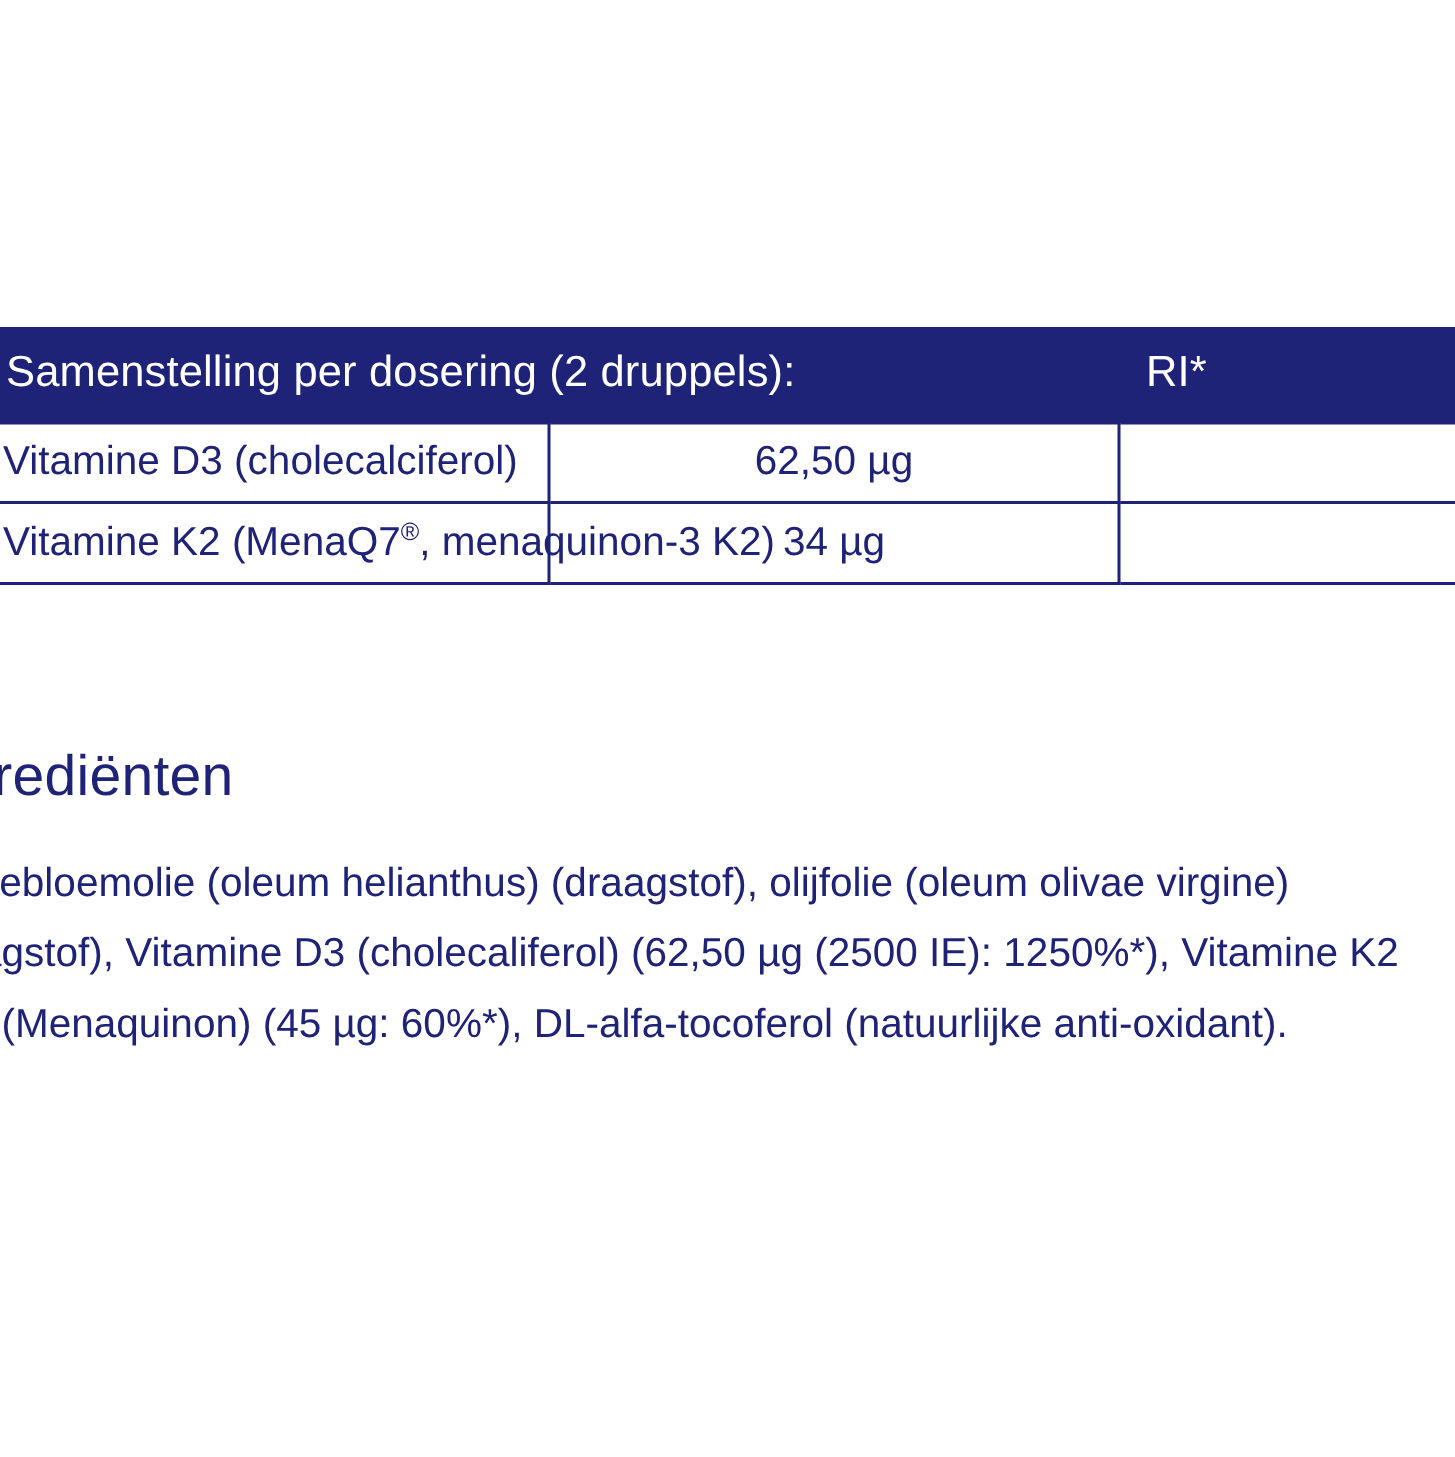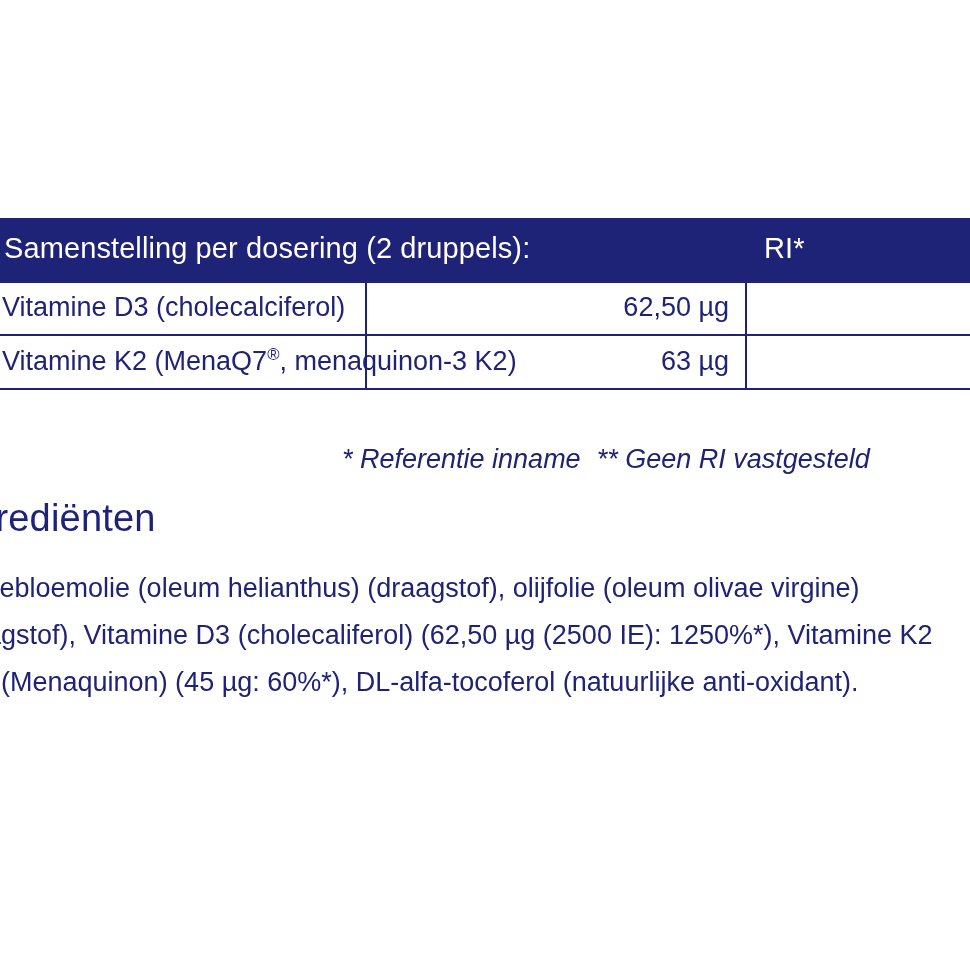--- a/index.html
+++ b/index.html
@@ -54,21 +54,21 @@
     font-size: 27px;
     color: #1f2377;
     padding: 9px 16px 11px 16px;
     white-space: nowrap;
   }
 
   .nutri-table td.name {
     border-left: none;
   }
   .nutri-table td.amount {
-    text-align: right;
+    text-align: center;
     width: 218px;
   }
   .nutri-table td.ri {
     text-align: right;
     width: 180px;
     border-right: none;
   }
 
   .nutri-table tr.head-row td.head-title {
     border-left: none;
@@ -126,28 +126,25 @@
           <td class="head-title" colspan="2">Samenstelling per dosering (2 druppels):</td>
           <td class="ri-head">RI*</td>
         </tr>
         <tr>
           <td class="name">Vitamine D3 (cholecalciferol)</td>
           <td class="amount">62,50 µg</td>
           <td class="ri">1250%</td>
         </tr>
         <tr>
           <td class="name"><span>Vitamine K2 (MenaQ7</span><sup>®</sup><span>, menaquinon-3 K2)</span></td>
-          <td class="amount">63 µg</td>
+          <td class="amount">34 µg</td>
           <td class="ri">50%</td>
         </tr>
       </tbody>
     </table>
   </div>
 
-  <div class="footnotes">
-    <span>* Referentie inname</span><span class="fn-gap"></span><span>** Geen RI vastgesteld</span>
-  </div>
 
   <div class="ingr-title">Ingrediënten</div>
 
   <div class="ingr-body">Zonnebloemolie (oleum helianthus) (draagstof), olijfolie (oleum olivae virgine) (draagstof), Vitamine D3 (cholecaliferol) (62,50 µg (2500 IE): 1250%*), Vitamine K2 MK7 (Menaquinon) (45 µg: 60%*), DL-alfa-tocoferol (natuurlijke anti-oxidant).</div>
 
 </div>
 
 </body></html>

